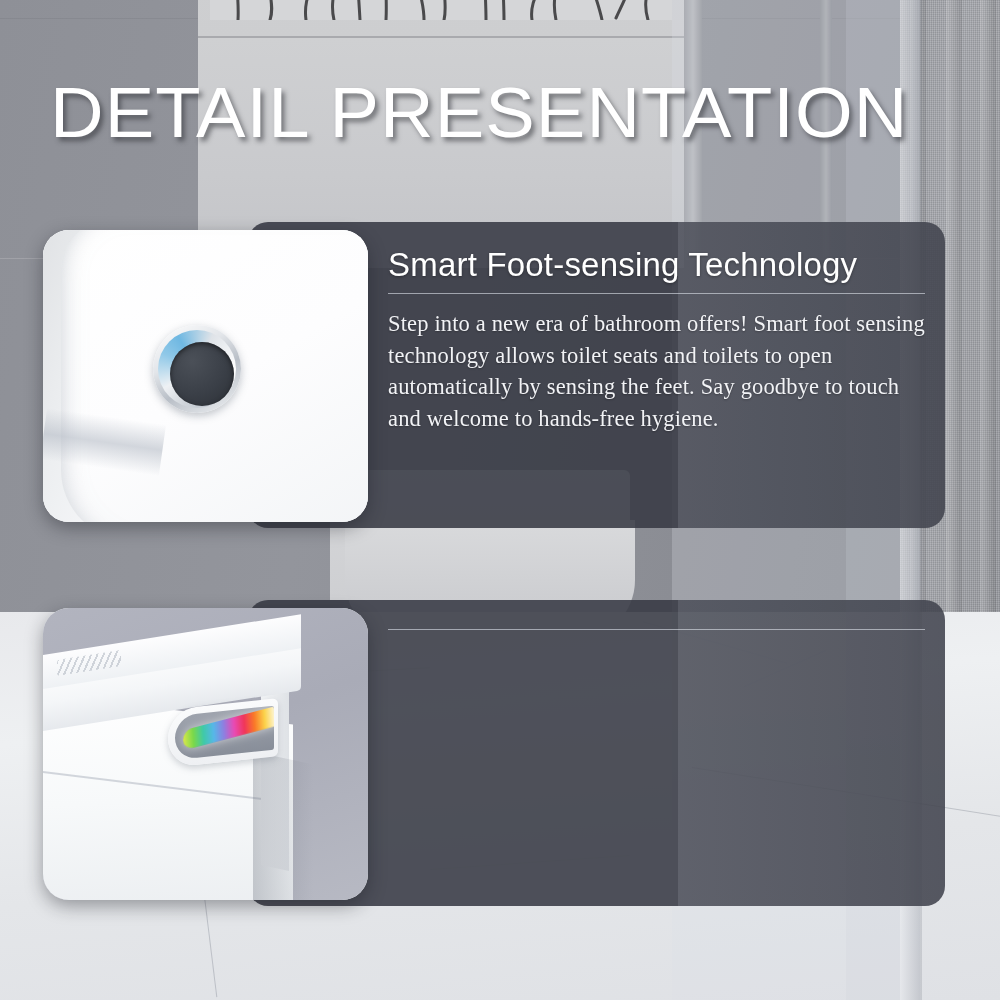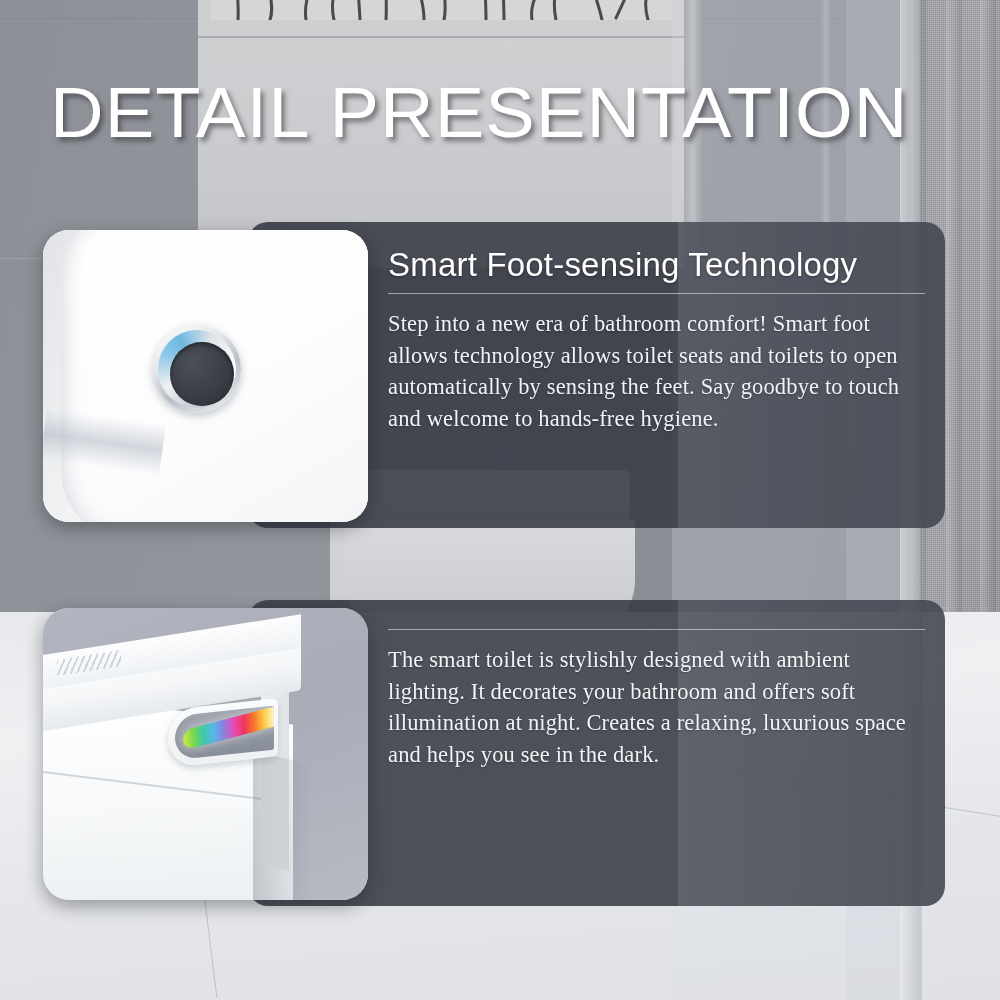--- a/index.html
+++ b/index.html
@@ -314,21 +314,21 @@
 
   <div class="title">DETAIL PRESENTATION</div>
 
   <div class="row r1">
 
     <div class="panel">
       <div class="panel-sheen"></div>
       <div class="panel-text">
         <div class="heading">Smart Foot-sensing Technology</div>
         <div class="divider"></div>
-        <div class="body">Step into a new era of bathroom comfort! Smart foot allows technology allows toilet seats and toilets to open automatically by sensing the feet. Say goodbye to touch and welcome to hands-free hygiene.</div>
+        <div class="body">Step into a new era of bathroom offers! Smart foot sensing technology allows toilet seats and toilets to open automatically by sensing the feet. Say goodbye to touch and welcome to hands-free hygiene.</div>
       </div>
     </div>
 
     <div class="thumb">
       <div class="t1-bg"></div>
       <div class="t1-left"></div>
       <div class="t1-body"></div>
       <div class="t1-shadeline"></div>
       <div class="sensor">
         <div class="sensor-ring">
@@ -337,21 +337,20 @@
       </div>
     </div>
   </div>
 
   <div class="row r2">
 
     <div class="panel">
       <div class="panel-sheen"></div>
       <div class="panel-text">
         <div class="divider"></div>
-        <div class="body">The smart toilet is stylishly designed with ambient lighting.  It decorates your bathroom and offers soft illumination at night.  Creates a relaxing, luxurious space and helps you see in the dark.</div>
       </div>
     </div>
 
     <div class="thumb">
       <div class="t2-bg"></div>
       <div class="t2-front"></div>
       <div class="t2-seam"></div>
       <div class="t2-rightface"></div>
       <div class="t2-shadow"></div>
       <div class="t2-lid"></div>

